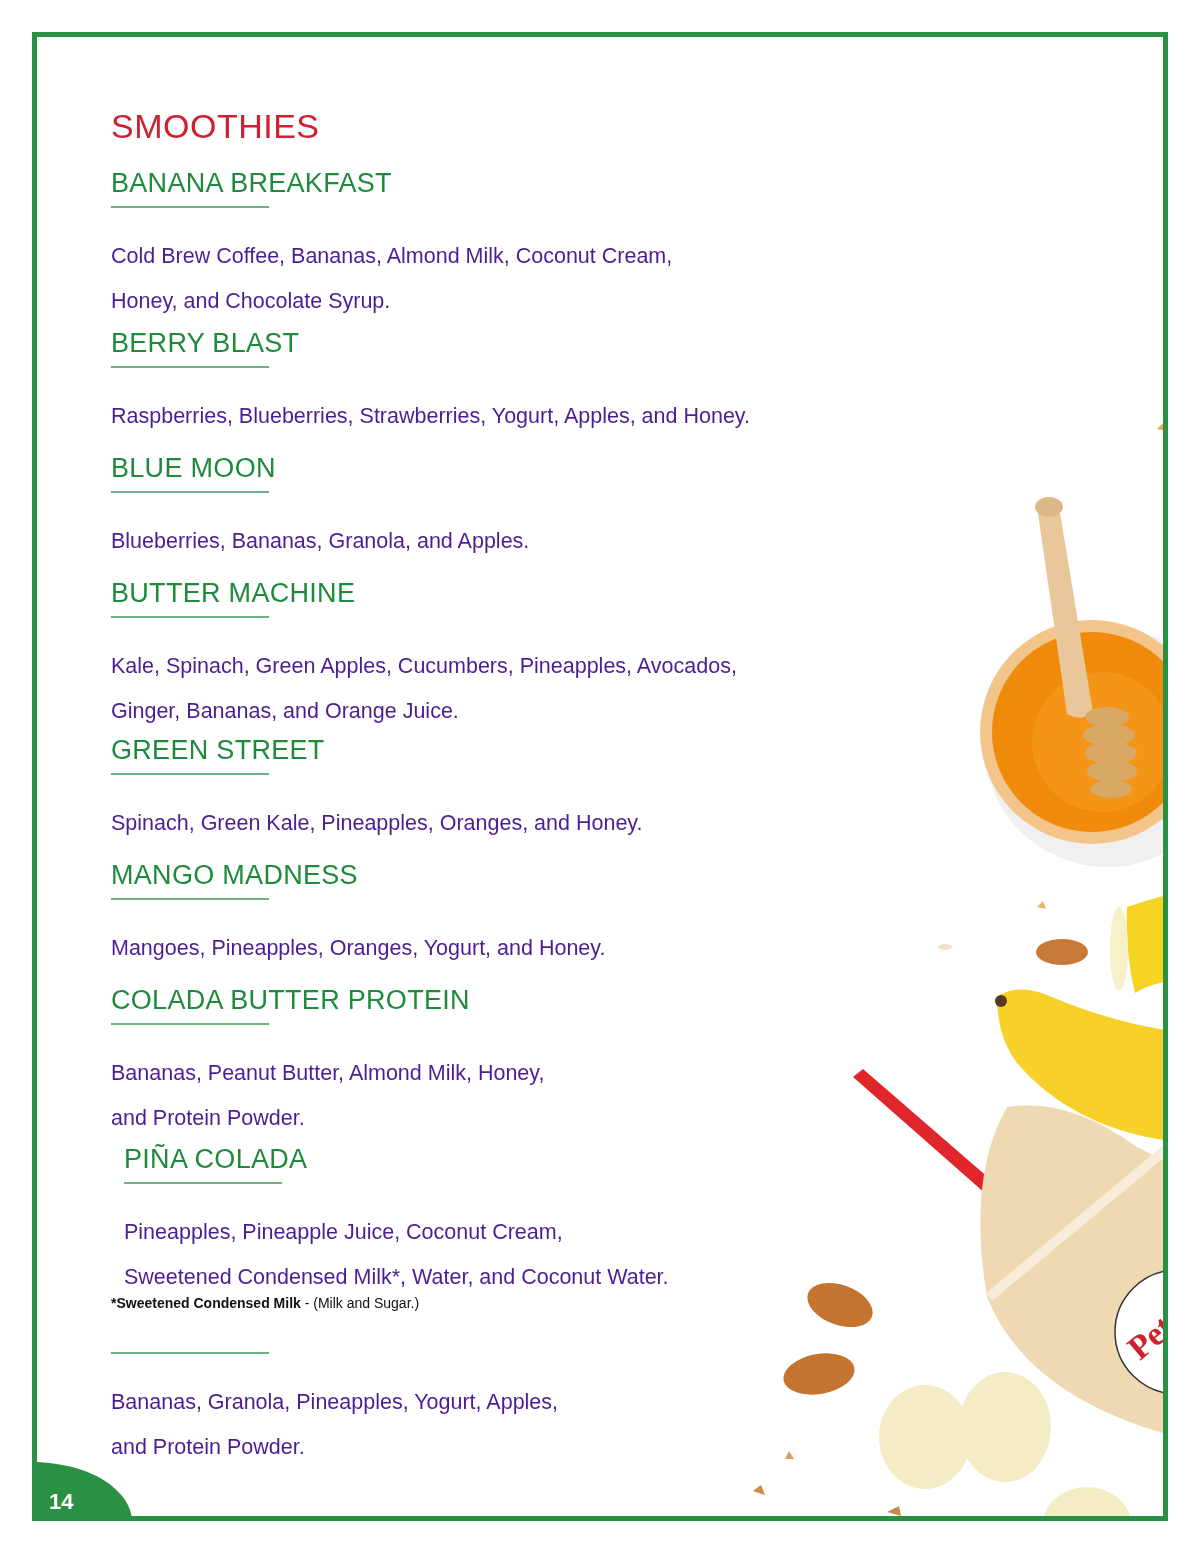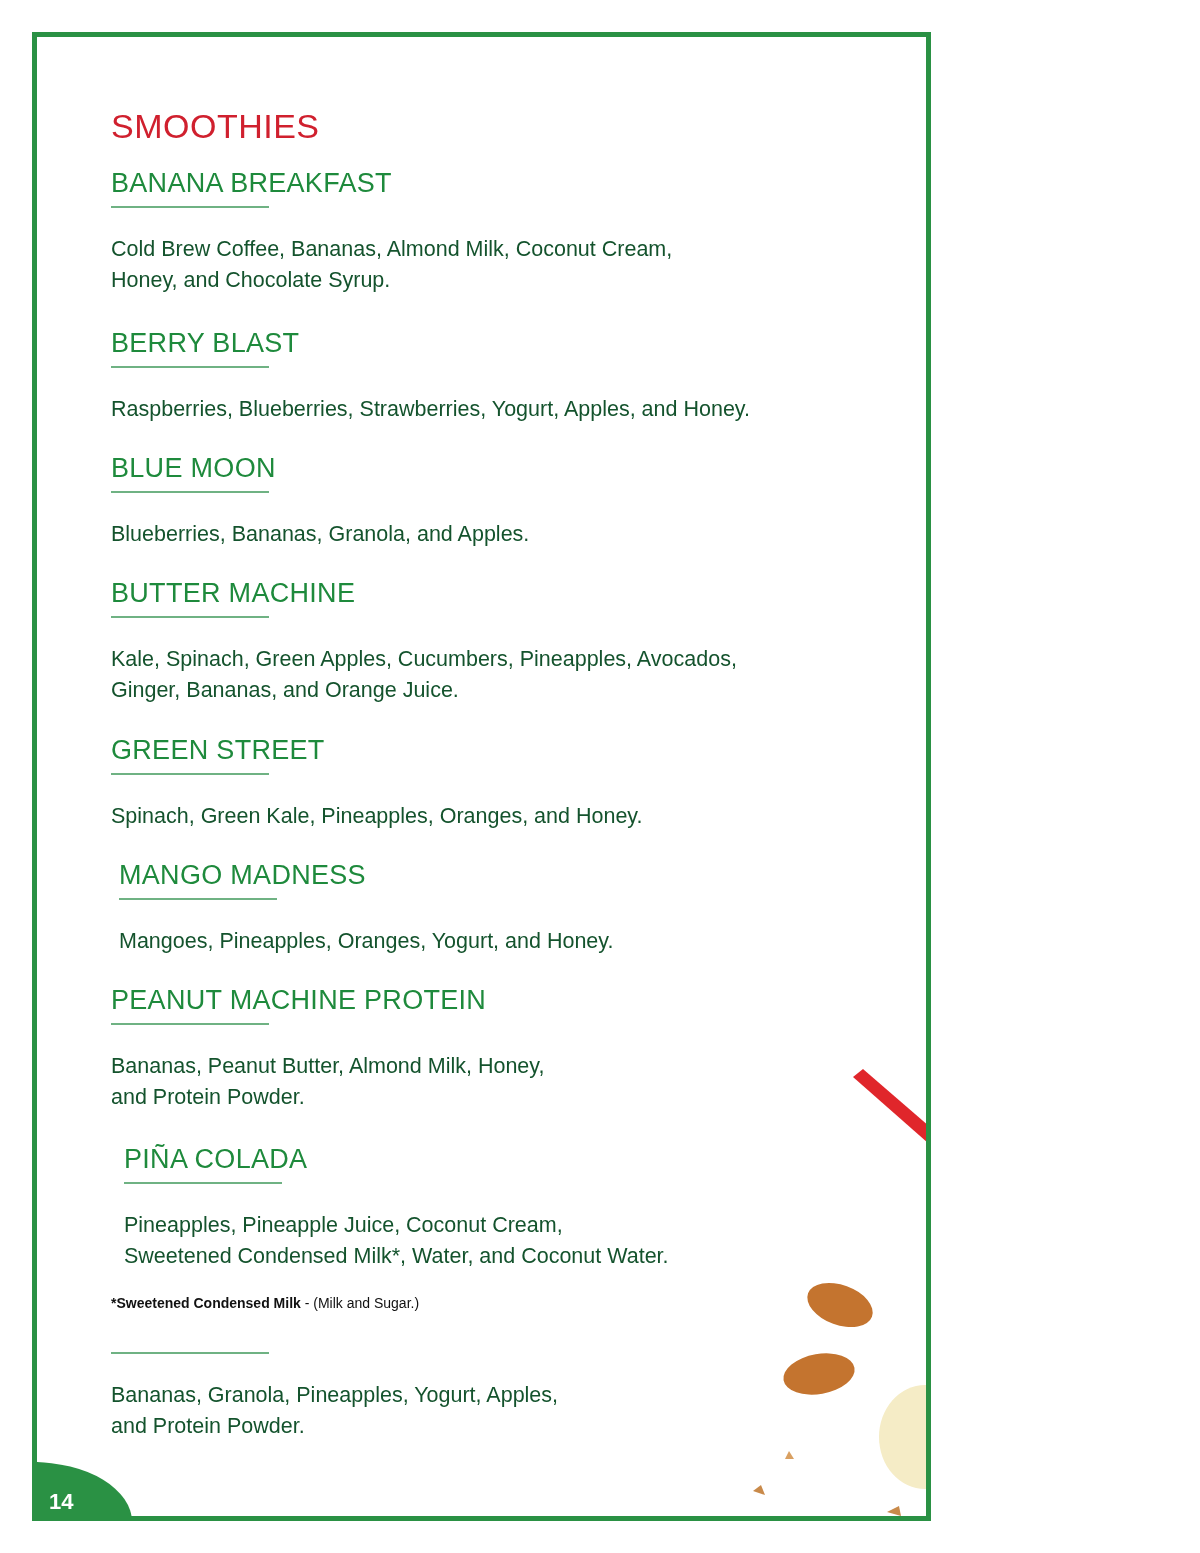--- a/index.html
+++ b/index.html
@@ -1,22 +1,22 @@
 <!DOCTYPE html>
 <html><head>
 <meta charset="utf-8">
 <style>
   html, body { margin:0; padding:0; background:#ffffff; }
   body { width:1200px; height:1553px; position:relative; overflow:hidden; font-family:"Liberation Sans", sans-serif; }
-  .frame { position:absolute; left:32px; top:32px; width:899px; height:1489px; box-sizing:border-box; border:5px solid #2a9144; overflow:hidden; background:#fff; }
+  .frame { position:absolute; left:32px; top:32px; width:1136px; height:1489px; box-sizing:border-box; border:5px solid #2a9144; overflow:hidden; background:#fff; }
   .page-title { position:absolute; left:74px; top:70px; margin:0; font-size:34px; font-weight:400; color:#d0202e; letter-spacing:0.5px; }
   .item { position:absolute; left:74px; width:760px; }
   .item h2 { margin:0; font-size:27px; font-weight:400; color:#1e8a3c; letter-spacing:0.3px; line-height:32px; }
   .item .rule { width:158px; height:2px; background:#6fb283; margin-top:7px; }
-  .item .desc { margin:0; margin-top:26px; font-size:21.5px; line-height:31px; color:#14532d; white-space:pre-line; }
+  .item .desc { margin:0; margin-top:26px; font-size:21.5px; line-height:45px; color:#4c1d95; white-space:pre-line; }
   .footnote { position:absolute; left:74px; top:1258px; font-size:14px; color:#111; }
   .footnote b { font-weight:700; }
   .page-badge { position:absolute; left:-5px; top:1425px; width:100px; height:60px; background:#2a9144; border-top-right-radius:100px 60px; }
   .page-num { position:absolute; left:12px; top:1452px; font-size:22px; font-weight:700; color:#fff; }
   
   .art { position:absolute; }
 </style>
 </head>
 <body>
 
@@ -49,28 +49,28 @@
     <p class="desc">Kale, Spinach, Green Apples, Cucumbers, Pineapples, Avocados,
 Ginger, Bananas, and Orange Juice.</p>
   </div>
 
   <div class="item" style="top:697px;">
     <h2>GREEN STREET</h2>
     <div class="rule"></div>
     <p class="desc">Spinach, Green Kale, Pineapples, Oranges, and Honey.</p>
   </div>
 
-  <div class="item" style="top:822px;margin-left:8px;">
+  <div class="item" style="top:822px;">
     <h2>MANGO MADNESS</h2>
     <div class="rule"></div>
     <p class="desc">Mangoes, Pineapples, Oranges, Yogurt, and Honey.</p>
   </div>
 
   <div class="item" style="top:947px;">
-    <h2>PEANUT MACHINE PROTEIN</h2>
+    <h2>COLADA BUTTER PROTEIN</h2>
     <div class="rule"></div>
     <p class="desc">Bananas, Peanut Butter, Almond Milk, Honey,
 and Protein Powder.</p>
   </div>
 
   <div class="item" style="top:1106px;margin-left:13px;">
     <h2>PIÑA COLADA</h2>
     <div class="rule"></div>
     <p class="desc">Pineapples, Pineapple Juice, Coconut Cream,
 Sweetened Condensed Milk*, Water, and Coconut Water.</p>

